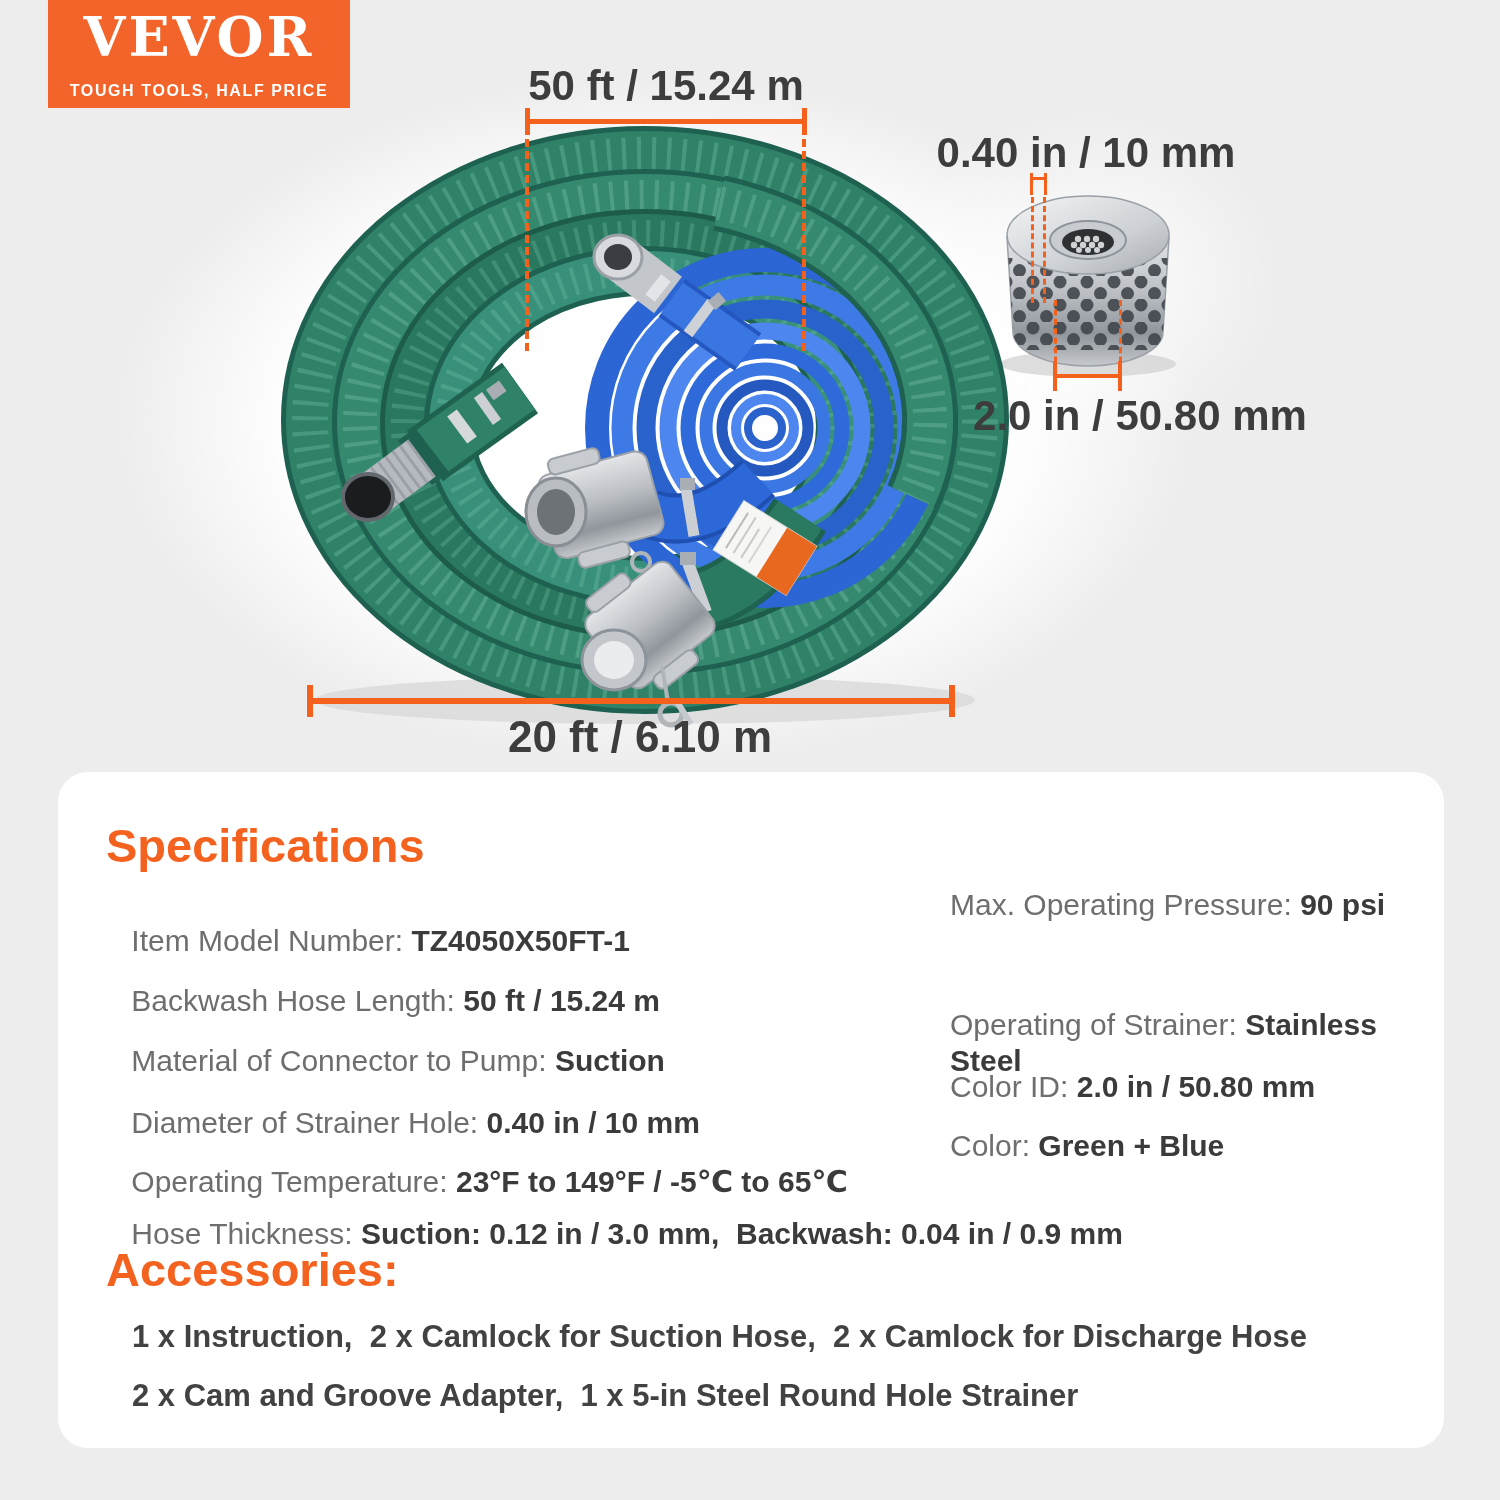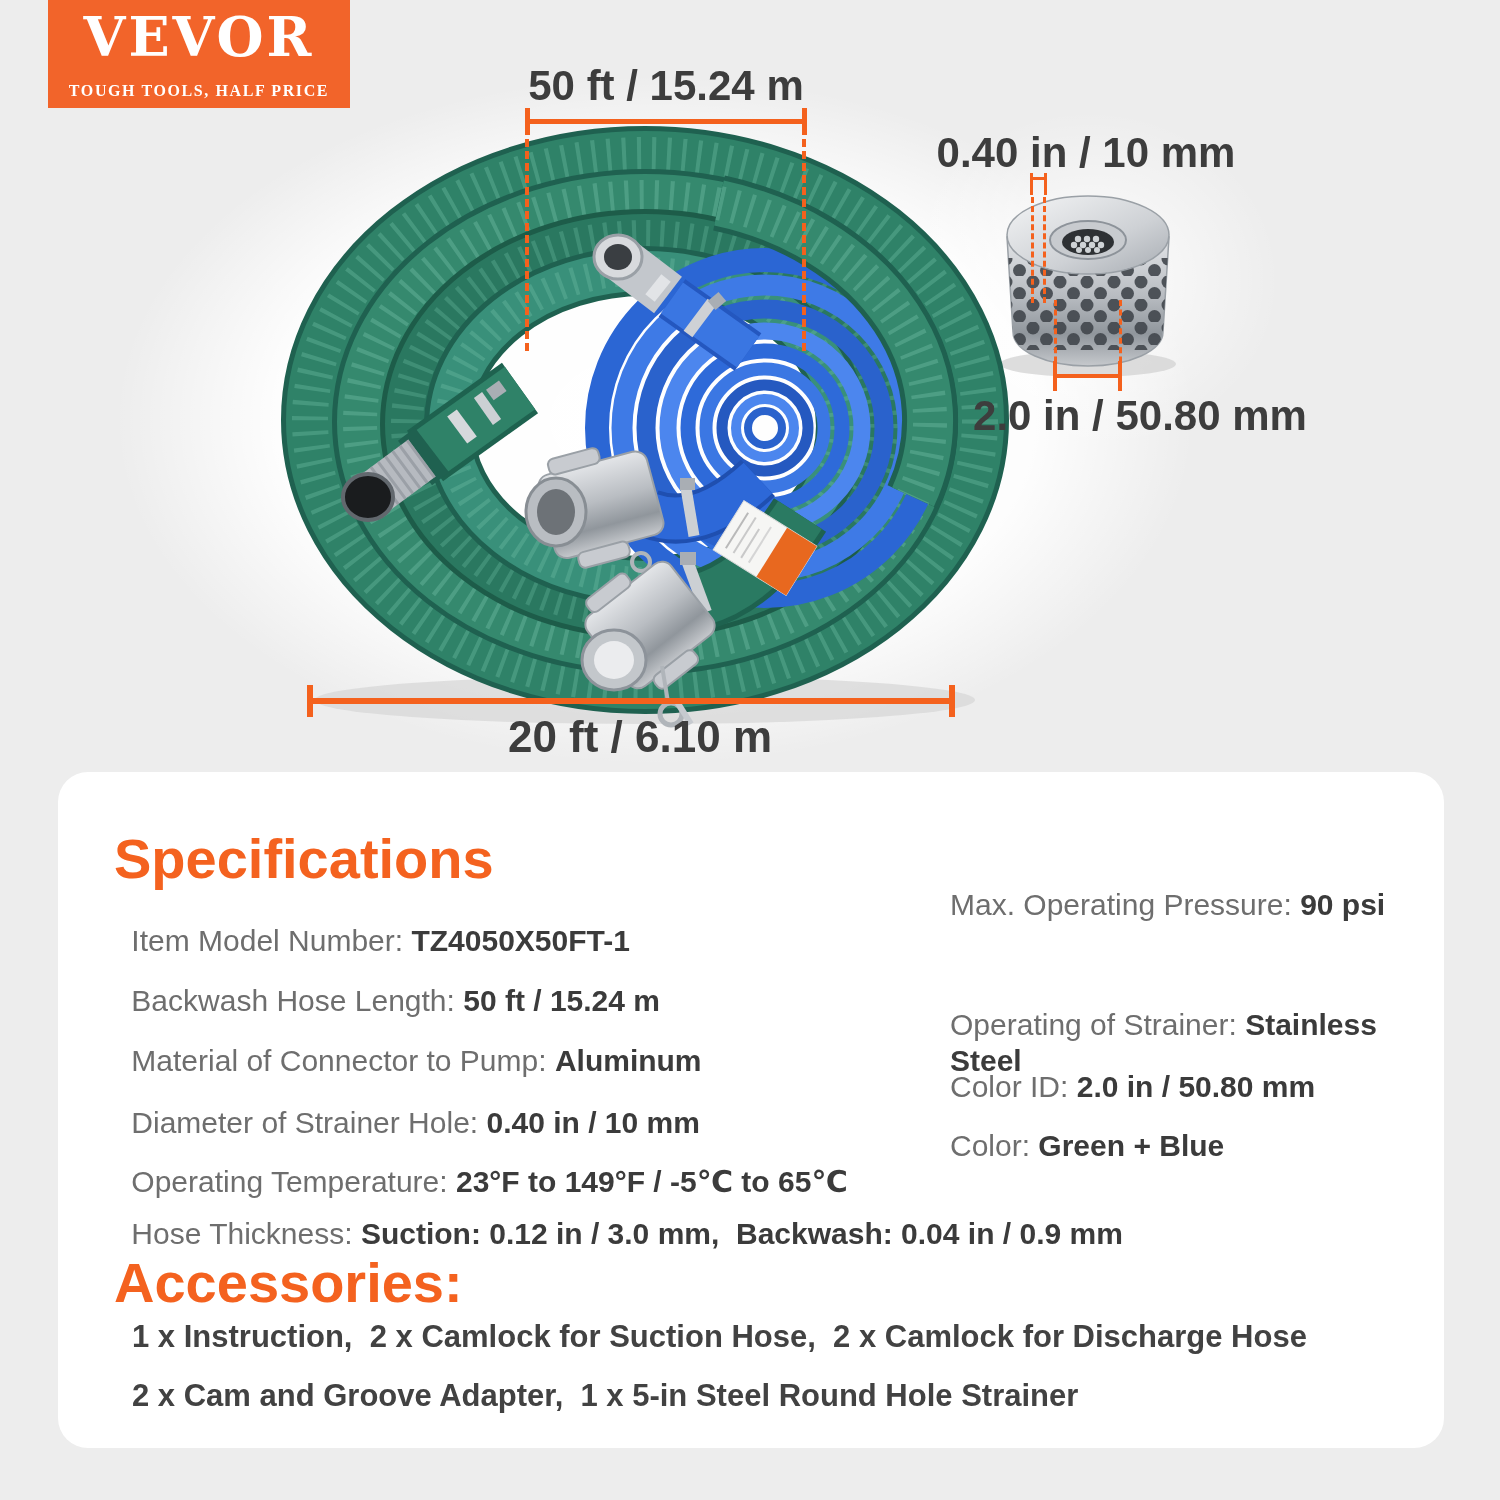--- a/index.html
+++ b/index.html
@@ -7,32 +7,32 @@
     width:1500px;height:1500px;position:relative;overflow:hidden;
     background:#ededed;
     font-family:"Liberation Sans","DejaVu Sans",sans-serif;
     -webkit-font-smoothing:antialiased;
   }
   
   .logo{position:absolute;left:48px;top:0;width:302px;height:108px;background:#f2642a;
         display:flex;flex-direction:column;align-items:center;justify-content:center;}
   .logo-text{color:#fff;font-family:"DejaVu Serif","Liberation Serif",serif;
              font-weight:900;font-size:54px;letter-spacing:3px;line-height:54px;margin-top:2px;}
-  .logo-tag{color:#fff;font-weight:bold;font-size:16px;letter-spacing:1.6px;margin-top:18px;font-family:Liberation Serif, serif;}
+  .logo-tag{color:#fff;font-weight:bold;font-size:16px;letter-spacing:1.6px;margin-top:18px;}
   
   .dim-label{position:absolute;color:#3d3d3d;font-weight:bold;text-align:center;z-index:30;}
   .dim-line{position:absolute;background:#f4611d;z-index:30;}
   .dim-dash-v{position:absolute;width:0;border-left:4px dashed #f4611d;z-index:30;}
   .dim-dash-thin{position:absolute;width:0;border-left:3px dashed #f4611d;z-index:30;}
   
   .photo{position:absolute;left:0;top:0;z-index:10;}
   
   .card{position:absolute;left:58px;top:772px;width:1386px;height:676px;background:#ffffff;
         border-radius:30px;z-index:20;}
-  .card h2{position:absolute;left:40px;margin:16px;color:#f4621f;font-size:56px;font-weight:bold;}
+  .card h2{position:absolute;left:40px;margin:8px;color:#f4621f;font-size:47px;font-weight:bold;}
   .spec-row{position:absolute;left:40px;right:30px;height:38px;font-size:30px;line-height:36px;
             white-space:pre-wrap;color:#6e6e6e;}
   .spec-row .lbl{color:#6e6e6e;font-weight:normal;}
   .spec-row .val{color:#3b3b3b;font-weight:bold;}
   .rcell{position:absolute;left:852px;top:0;white-space:pre-wrap;}
   .acc-line{position:absolute;left:40px;right:30px;font-size:31px;line-height:38px;
             font-weight:bold;color:#424242;white-space:pre-wrap;margin-left:34px;}
 </style>
 </head>
 <body>
@@ -231,21 +231,21 @@
   <div class="spec-row" style="top:115px;">
     <span class="lbl">Item Model Number: </span><span class="val">TZ4050X50FT-1</span>
     <span class="rcell"><span class="lbl">Max. Operating Pressure: </span><span class="val">90 psi</span></span>
   </div>
 
   <div class="spec-row" style="top:175px;">
     <span class="lbl">Backwash Hose Length: </span><span class="val">50 ft / 15.24 m</span>
   </div>
 
   <div class="spec-row" style="top:235px;">
-    <span class="lbl">Material of Connector to Pump: </span><span class="val">Aluminum</span>
+    <span class="lbl">Material of Connector to Pump: </span><span class="val">Suction</span>
     <span class="rcell"><span class="lbl">Operating of Strainer: </span><span class="val">Stainless Steel</span></span>
   </div>
 
   <div class="spec-row" style="top:297px;">
     <span class="lbl">Diameter of Strainer Hole: </span><span class="val">0.40 in / 10 mm</span>
     <span class="rcell"><span class="lbl">Color ID: </span><span class="val">2.0 in / 50.80 mm</span></span>
   </div>
 
   <div class="spec-row" style="top:356px;">
     <span class="lbl">Operating Temperature: </span><span class="val">23°F to 149°F / -5℃ to 65℃</span>

